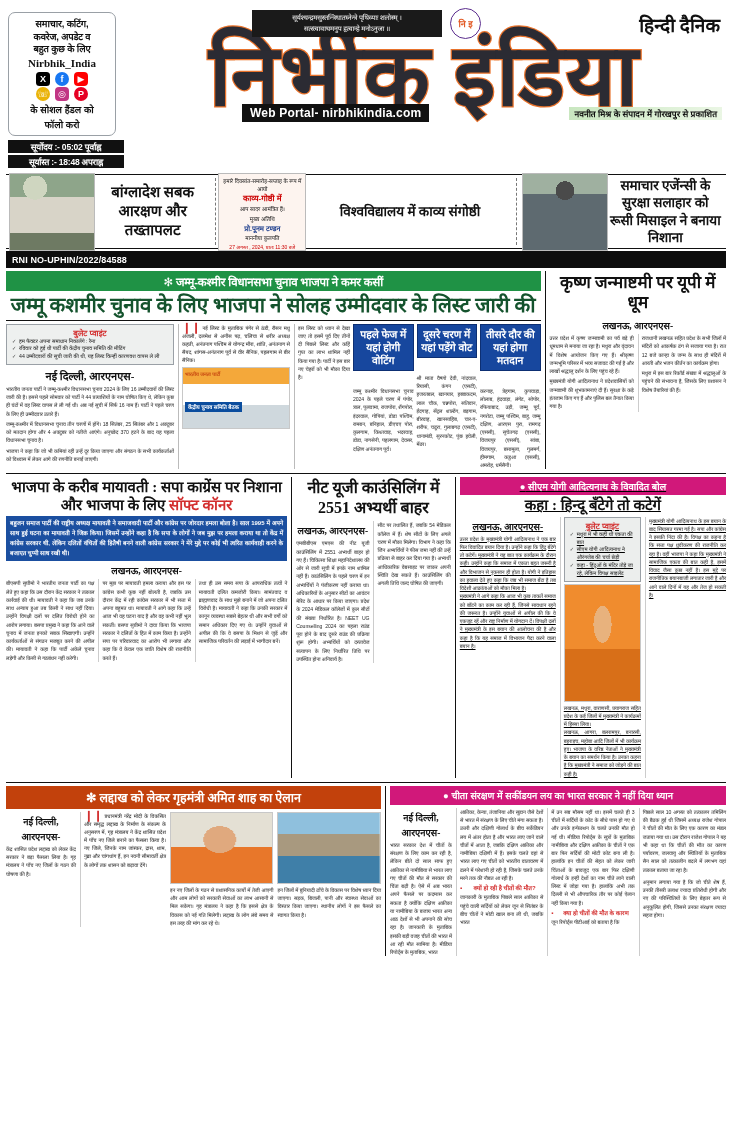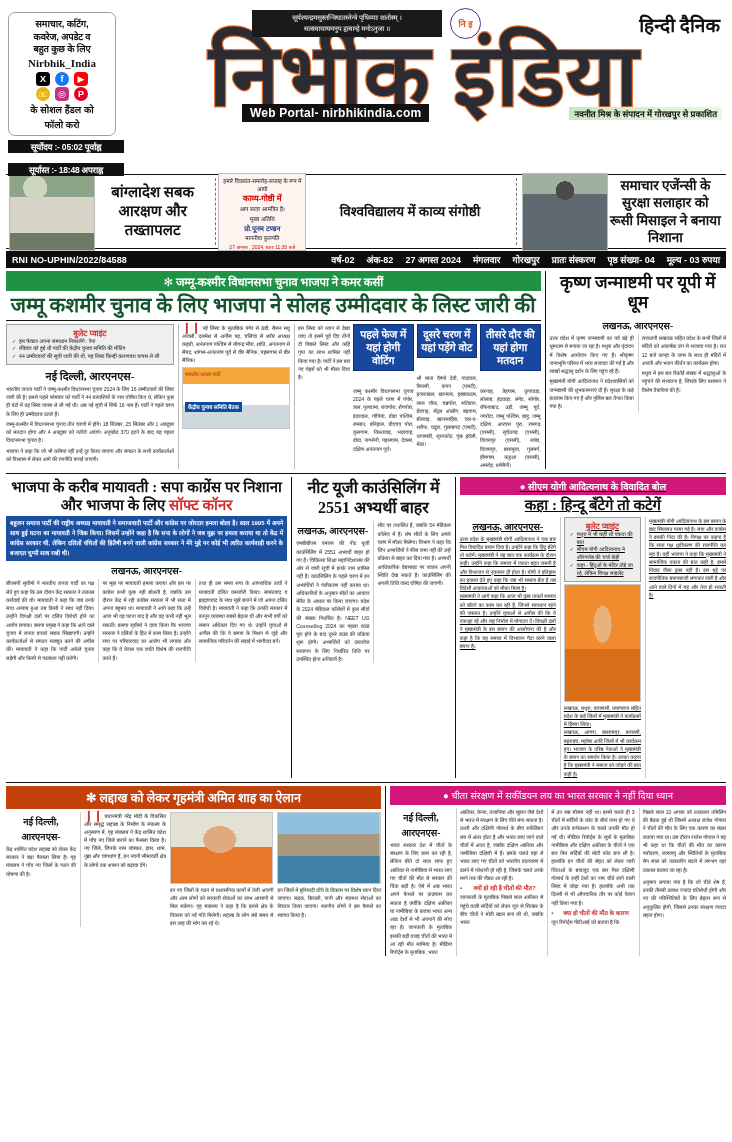--- a/index.html
+++ b/index.html
@@ -45,21 +45,21 @@
   .sicon.fb { background:#1877f2; border-radius:50%; }
   .sicon.yt { background:#ff0000; border-radius:4px; }
   .sicon.wa { background:#eab308; border-radius:50%; }
   .sicon.ig { background: #c13584; border-radius:4px; }
   .sicon.pi { background:#e60023; border-radius:50%; }
   .sb-follow { font-size: 9.5px; font-weight:700; color:#111; line-height:1.3; margin-top:3px; }
 
   .suntimes { margin-top: 4px; width: 116px; }
   .suntimes div {
     background:#111; color:#fff; font-size:8.5px; font-weight:700;
-    padding:1px 3px; margin-bottom:10px; letter-spacing:-.2px;
+    padding:1px 3px; margin-bottom:2px; letter-spacing:-.2px;
     text-align:center;
   }
 
   .title-wrap { flex: 1 1 auto; position: relative; text-align:center; padding-top: 2px; }
   .sanskrit {
     display:inline-block; background:#1a1a1a; color:#fff;
     font-size:7px; line-height:1.5; padding:3px 6px; text-align:center;
     position:absolute; left: 128px; top: 4px; width: 190px; letter-spacing:-.2px;
   }
   .logo-badge {
@@ -253,21 +253,21 @@
 
   
   .sec3 { display:flex; gap:4px; margin-top:3px; }
   .sec3-a { width: 376px; }
   .sec3-b { width: 342px; border-left:1px solid #111; padding-left:4px; }
   .redbar {
     background:#c2410c; color:#fff; text-align:center; font-weight:700;
     font-size: 12.5px; padding: 3px 0; font-family:"Liberation Serif","DejaVu Serif",serif;
   }
   .pinkbar2 {
-    background:#d1187a; color:#fff; text-align:center; font-weight:400;
+    background:#d1187a; color:#fff; text-align:center; font-weight:700;
     font-size: 9.5px; padding: 3px 3px;
   }
   .ph-shah {
     height: 72px;
     background-image:
       radial-gradient(ellipse at 48% 38%, #e0a97e 0 22%, transparent 22%),
       linear-gradient(180deg,#e4e0d4 0 48%, #e8772a 48% 100%);
   }
   .ph-ladakh {
     height: 72px;
@@ -348,30 +348,20 @@
     </div>
     <div class="ban-div"></div>
     <div class="ban-cell">
       <div class="ban-photo ph-soldier"></div>
       <div class="ban-text sm">समाचार एजेंन्सी के सुरक्षा सलाहार को रूसी मिसाइल ने बनाया निशाना</div>
     </div>
   </div>
 
   <div class="infobar">
     <span class="rni">RNI NO-UPHIN/2022/84588</span>
-    <span class="meta">
-      <span>वर्ष-02</span>
-      <span>अंक-82</span>
-      <span>27 अगस्त 2024</span>
-      <span>मंगलवार</span>
-      <span>गोरखपुर</span>
-      <span>प्रातः संस्करण</span>
-      <span>पृष्ठ संख्या- 04</span>
-      <span>मूल्य - 03 रुपया</span>
-    </span>
   </div>
 
   <div class="content">
 
     <div class="sec1">
       <div class="sec1-left">
         <div class="greenbar">
           <span class="dot">✻</span>
           <span>जम्मू-कश्मीर विधानसभा चुनाव भाजपा ने कमर कसीं</span>
         </div>

